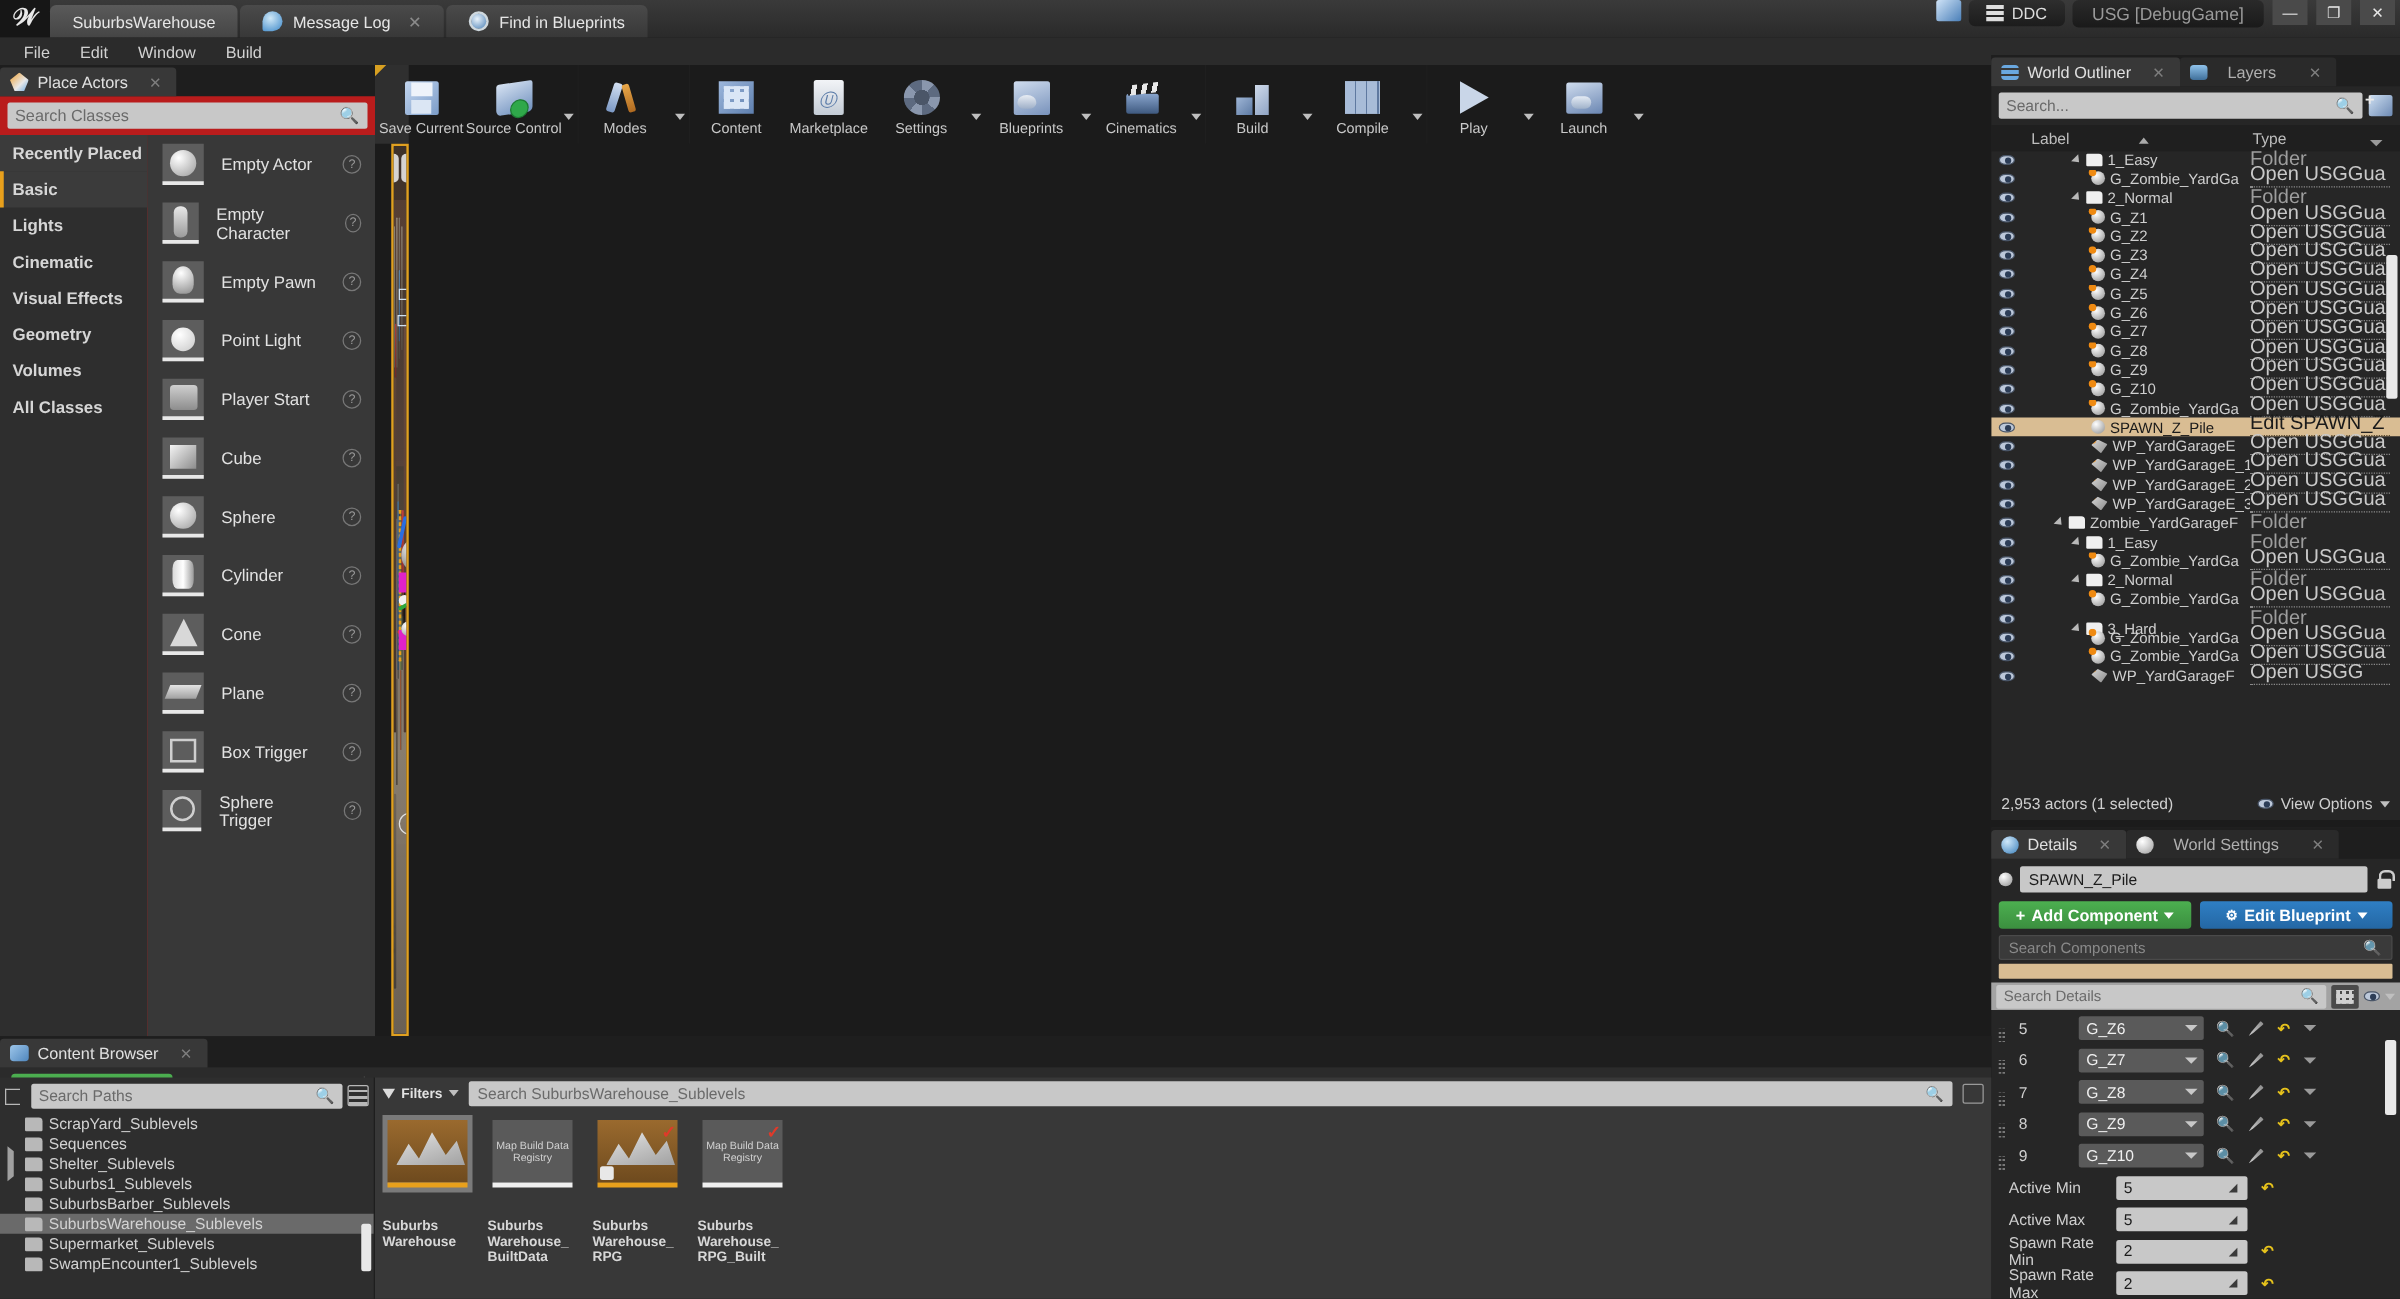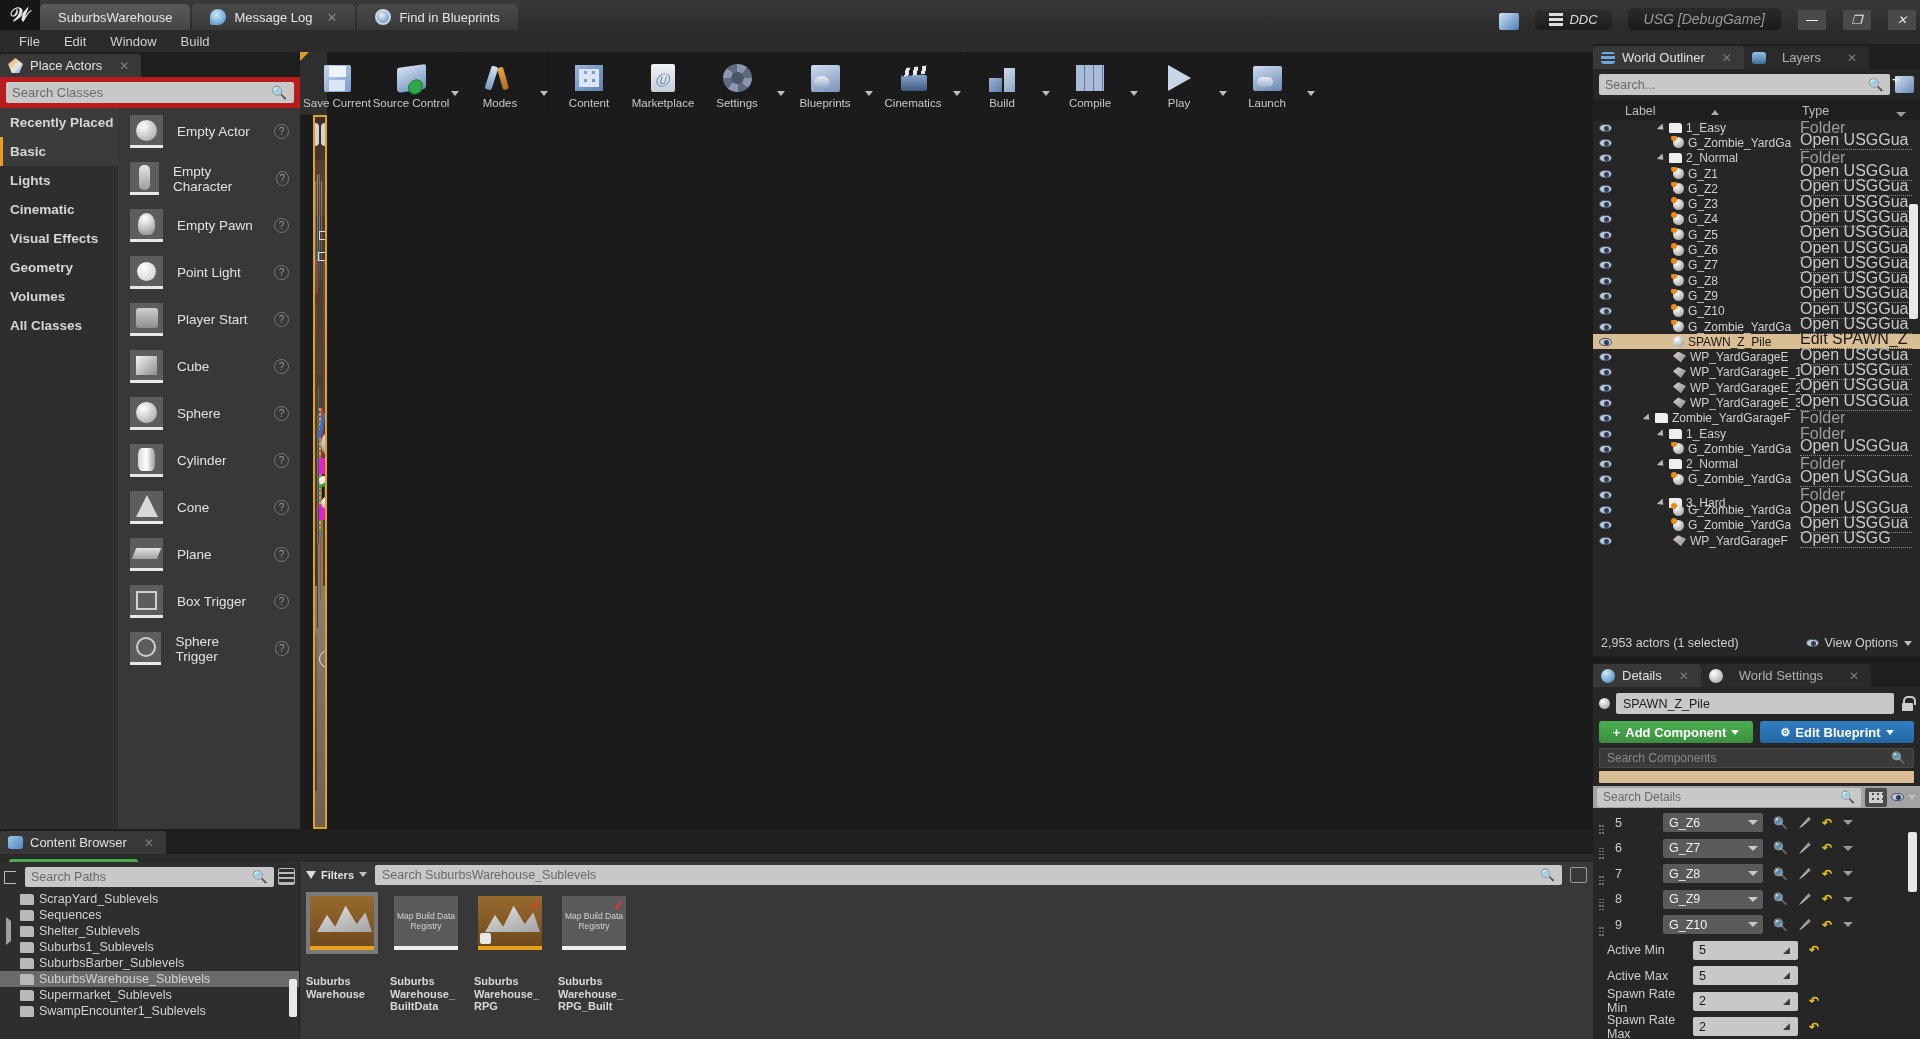--- a/index.html
+++ b/index.html
@@ -14,21 +14,21 @@
     background:#161616; font-size:19px; font-weight:bold; color:#e8e8e8; }
   .tabstrip { display:flex; align-items:flex-end; height:30px; }
   .wtab { height:26px; padding:0 18px; display:flex; align-items:center; gap:8px;
     background:linear-gradient(180deg,#4a4a4a,#383838); color:#e6e6e6; font-size:13px;
     border-radius:5px 5px 0 0; margin-right:2px; position:relative; }
   .wtab.active { background:linear-gradient(180deg,#5a5a5a,#454545); }
   .wtab .tclose { color:#8a8a8a; font-size:13px; margin-left:6px; }
   .tabicon { width:16px; height:16px; border-radius:3px; display:inline-block; }
   .ic-msg { background:radial-gradient(circle at 40% 35%,#cfe8f7,#3a86c8); border-radius:50% 50% 50% 2px; }
   .ic-find { background:radial-gradient(circle at 40% 35%,#eaf3fb,#4a7fb5); border-radius:50%; border:2px solid #cfd8de; }
-  #title-right { margin-left:auto; display:flex; align-items:flex-end; height:30px; gap:16px; padding-right:4px;font-style:italic; }
+  #title-right { margin-left:auto; display:flex; align-items:flex-start; height:30px; gap:6px; padding-right:4px; }
   .ddc-btn { background:linear-gradient(180deg,#2e2e2e,#1c1c1c); border-radius:5px; padding:3px 14px;
     display:flex; align-items:center; gap:6px; font-size:13px; color:#dcdcdc; }
   .ddc-stack { width:14px; height:13px; background:
       linear-gradient(180deg,#ddd 0 3px, transparent 3px 5px, #ddd 5px 8px, transparent 8px 10px, #ddd 10px 13px); }
   .proj-badge { background:linear-gradient(180deg,#2a2a2a,#1a1a1a); border-radius:5px; padding:3px 16px;
     font-size:14px; color:#9a9a9a; }
   .wbtn { width:28px; height:20px; background:#4a4a4a; color:#e8e8e8; font-size:12px;
     display:flex; align-items:center; justify-content:center; margin-left:1px; }
   .wbtn.close { background:#4a4a4a; }
   .dtri { width:0; height:0; border-left:4px solid transparent; border-right:4px solid transparent;

